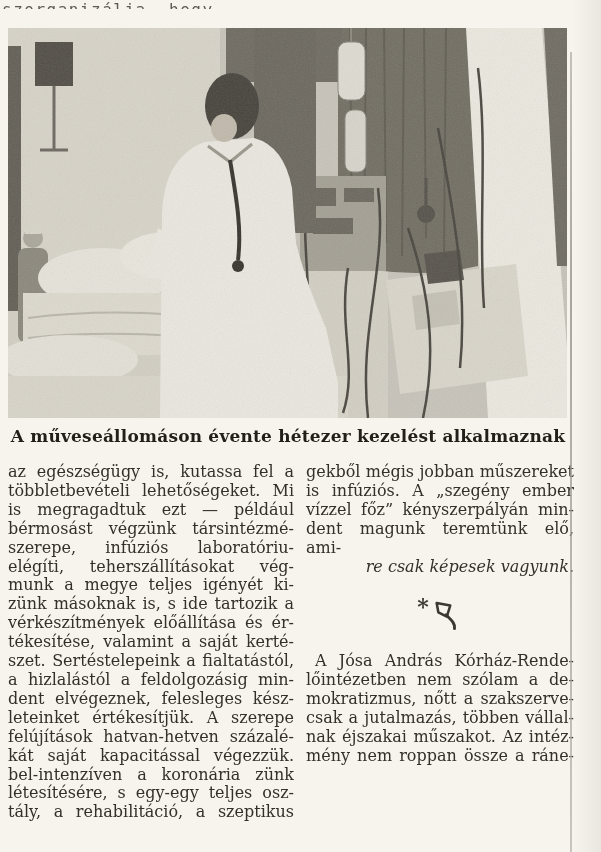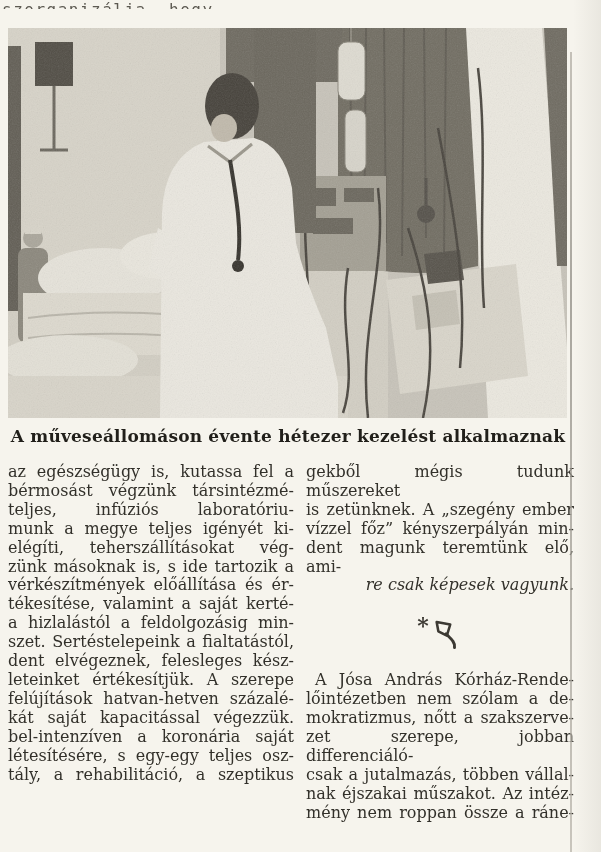--- a/index.html
+++ b/index.html
@@ -146,60 +146,61 @@
     <circle cx="230" cy="238" r="6" fill="#36332d"></circle>
 
     <rect x="0" y="0" width="559" height="390" filter="url(#grain)" opacity=".55"></rect>
   </svg>
 
   <div class="caption">A műveseállomáson évente hétezer kezelést alkalmaznak</div>
 
   <div class="columns">
     <div class="col colL lines">
         <div>az egészségügy is, kutassa fel a</div>
+        <div>többletbevételi lehetőségeket. Mi</div>
+        <div>is megragadtuk ezt — például</div>
         <div>bérmosást végzünk társintézmé-</div>
-        <div>teljes, infúziós laboratóriu-</div>
+        <div>szerepe, infúziós laboratóriu-</div>
+        <div>elégíti, teherszállításokat vég-</div>
         <div>munk a megye teljes igényét ki-</div>
-        <div>elégíti, teherszállításokat vég-</div>
         <div>zünk másoknak is, s ide tartozik a</div>
         <div>vérkészítmények előállítása és ér-</div>
         <div>tékesítése, valamint a saját kerté-</div>
+        <div>szet. Sertéstelepeink a fialtatástól,</div>
         <div>a hizlalástól a feldolgozásig min-</div>
-        <div>szet. Sertéstelepeink a fialtatástól,</div>
         <div>dent elvégeznek, felesleges kész-</div>
         <div>leteinket értékesítjük. A szerepe</div>
         <div>felújítások hatvan-hetven százalé-</div>
         <div>kát saját kapacitással végezzük.</div>
-        <div>bel-intenzíven a koronária saját</div>
+        <div>bel-intenzíven a koronária zünk</div>
         <div>létesítésére, s egy-egy teljes osz-</div>
         <div>tály, a rehabilitáció, a szeptikus</div>
       </div>
 
     <div class="col colR">
       <div class="lines">
-          <div>gekből mégis tudunk műszereket</div>
-          <div>is zetünknek. A „szegény ember</div>
+          <div>gekből mégis jobban műszereket</div>
+          <div>is infúziós. A „szegény ember</div>
           <div>vízzel főz” kényszerpályán min-</div>
           <div>dent magunk teremtünk elő, ami-</div>
         </div>
       <div class="lastline">re csak képesek vagyunk.</div>
 
       <div class="ornament">
         <span class="star">*</span>
         <svg class="nib" width="34" height="34" viewBox="0 0 40 40">
           <path d="M9 7 L25 10 L21 23 L11 18 Z" fill="none" stroke="#3c3933" stroke-width="3" stroke-linejoin="round"></path>
           <path d="M20 21 C26 27 31 31 30 37" stroke="#3c3933" stroke-width="3.5" fill="none" stroke-linecap="round"></path>
         </svg>
       </div>
 
       <div class="lines para2">
           <div>A Jósa András Kórház-Rende-</div>
           <div>lőintézetben nem szólam a de-</div>
           <div>mokratizmus, nőtt a szakszerve-</div>
-          <div>zet szerepe, jobban differenciáló-</div>
           <div>csak a jutalmazás, többen vállal-</div>
           <div>nak éjszakai műszakot. Az intéz-</div>
           <div>mény nem roppan össze a ráne-</div>
         </div>
 
     </div>
   </div>
 
   <div class="scanline"></div>
   <div class="edge-shade"></div>

